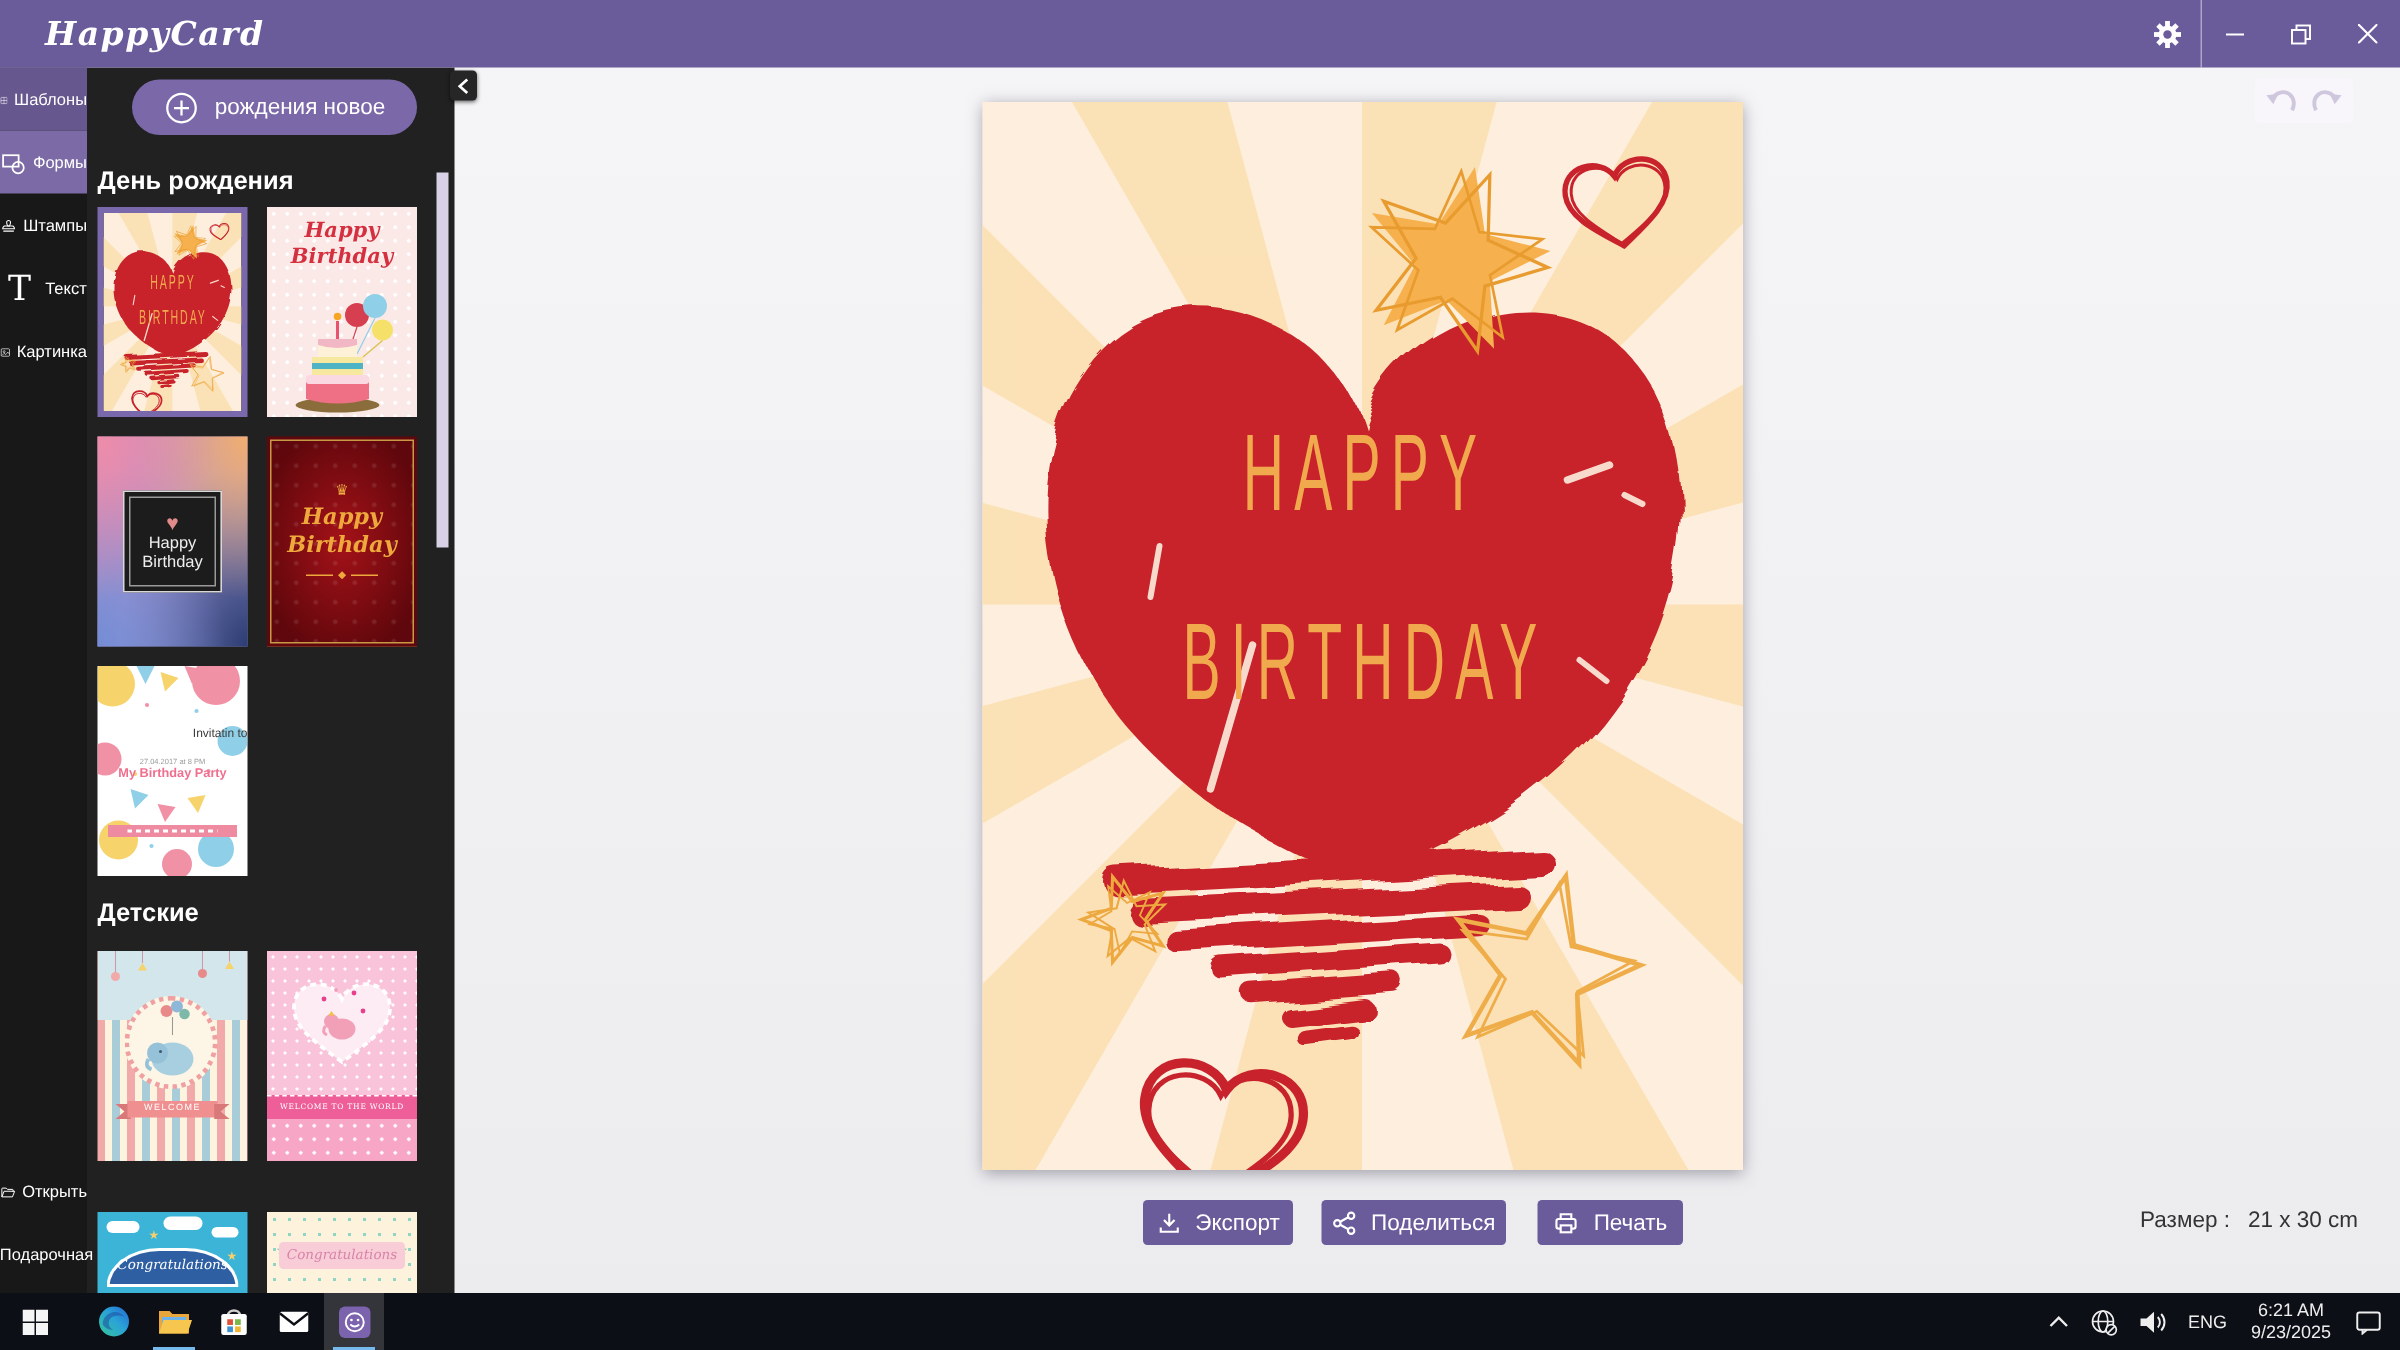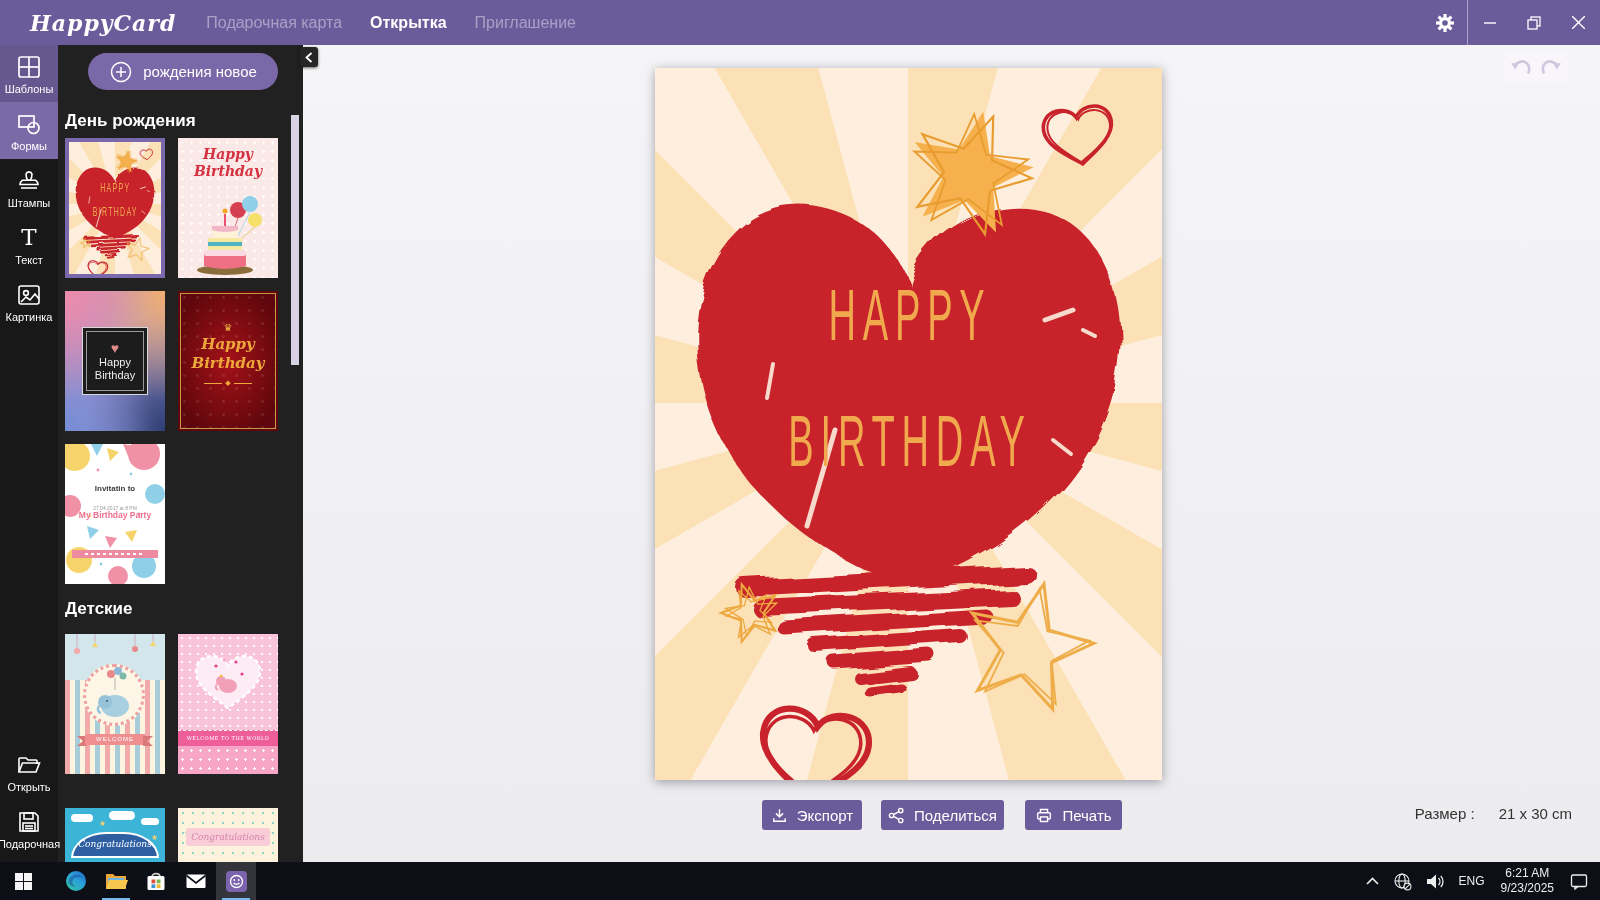--- a/index.html
+++ b/index.html
@@ -13,21 +13,21 @@
         font-size:22px;margin-left:30px;letter-spacing:1px}
   .tabs{display:flex;margin-left:30px;gap:28px;align-items:center}
   .tab{color:rgba(255,255,255,.42);font-size:16px;cursor:pointer;white-space:nowrap}
   .tab.active{color:#fff;font-weight:bold}
   .titlebar-right{margin-left:auto;display:flex;align-items:center;height:100%}
   .tb-btn{width:44px;height:45px;display:flex;align-items:center;justify-content:center;cursor:pointer}
   .tb-sep{width:1px;height:45px;background:rgba(255,255,255,.45)}
   
   .sidebar{position:absolute;left:0;top:45px;bottom:38px;width:58px;background:#181818;
            display:flex;flex-direction:column;color:#fff;z-index:20}
-  .side-item{display:flex;flex-direction:column;align-items:center;justify-content:center;
+  .side-item{display:flex;flex-direction:row;align-items:center;justify-content:center;
              padding:9px 0 7px;gap:4px;font-size:11px;cursor:pointer;line-height:11px}
   .side-item.active-primary{background:#67578f}
   .side-item.active-secondary{background:#7b6aa6}
   .side-spacer{flex:1}
   
   .panel{position:absolute;left:58px;top:45px;bottom:38px;width:245px;background:#212121;
          overflow:hidden;color:#fff;z-index:10}
   .create-btn{margin:8px 0 0 30px;width:190px;height:37px;border-radius:19px;background:#7b68a8;
               color:#fff;display:flex;align-items:center;justify-content:center;gap:10px;
               font-size:15px;cursor:pointer;border:none}
@@ -60,21 +60,21 @@
       box-shadow:inset 0 0 0 2px #5f070c,inset 0 0 0 3px #c89a46;
       background-image:radial-gradient(rgba(255,255,255,.10) 1px,transparent 2px),
                        radial-gradient(ellipse at center,#a41218,#5f070c 80%);
       background-size:13px 13px,100% 100%}
   .t4 .crown{position:absolute;top:32px;left:0;right:0;text-align:center;color:#f0b042;font-size:10px;line-height:10px}
   .t4 .txt{position:absolute;top:44px;left:0;right:0;text-align:center;color:#efa83c;
            font-family:"DejaVu Serif",serif;font-style:italic;font-weight:bold;font-size:15px;line-height:19px}
   .t4 .flourish{position:absolute;top:88px;left:0;right:0;display:flex;align-items:center;justify-content:center;gap:3px;color:#efa83c;font-size:7px}
   .t4 .flourish .bar{width:18px;height:1px;background:#efa83c}
   .t5{background:#fff}
-  .t5 .l1{position:absolute;top:40px;left:0;right:0;text-align:center;color:#3c3c3c;font-weight:bold;font-size:8px}
+  .t5 .l1{position:absolute;top:40px;left:0;right:0;text-align:right;color:#3c3c3c;font-weight:normal;font-size:8px}
   .t5 .l2{position:absolute;top:66px;left:0;right:0;text-align:center;color:#ef6f8e;font-weight:bold;font-size:8.5px}
   .t5 .l3{position:absolute;top:61px;left:0;right:0;text-align:center;color:#9a9a9a;font-size:5px}
   .t5 .band{position:absolute;top:106px;left:7px;right:7px;height:8px;background:#ef8ba1;
             display:flex;align-items:center;justify-content:center}
   .t5 .band i{display:block;width:70%;height:2px;
       background:repeating-linear-gradient(90deg,#fff 0 3px,transparent 3px 6px)}
   .t6{background:repeating-linear-gradient(90deg,#f2a9a9 0 5px,#fdf4df 5px 10px,#a9cdd8 10px 15px,#fdf4df 15px 20px)}
   .t6 .sky{position:absolute;top:0;left:0;right:0;height:46px;background:#d3e6ec}
   .t6 .medal{position:absolute;left:18px;top:30px;width:62px;height:62px;border-radius:50%;
              background:#fdf6e6;border:3px dotted #f0a0a0;box-sizing:border-box}
@@ -107,21 +107,21 @@
   .card-wrap{position:absolute;left:352px;top:23px;width:507px;height:712px;
              box-shadow:0 2px 10px rgba(90,90,105,.55);background:#fdeedd}
   .undo-redo{position:absolute;left:1200px;top:7px;width:66px;height:30px;background:#f8f6fa;
              border-radius:4px;display:flex;align-items:center;justify-content:center;gap:8px}
   .action-btn{position:absolute;height:30px;background:#6a5b9b;border-radius:3px;color:#fff;
               font-size:15px;display:flex;align-items:center;justify-content:center;gap:9px;
               border:none;cursor:pointer}
   #btn-export{left:459px;top:755px;width:100px}
   #btn-share{left:578px;top:755px;width:123px}
   #btn-print{left:722px;top:755px;width:97px}
-  .size-info{position:absolute;right:28px;top:760px;font-size:15px;color:#333;display:flex;gap:24px}
+  .size-info{position:absolute;right:28px;top:760px;font-size:15px;color:#333;display:flex;gap:12px}
   
   .taskbar{position:absolute;left:0;right:0;bottom:0;height:38px;background:#0d0f16;
            display:flex;align-items:center;color:#eee;z-index:40}
   .start-btn{width:46px;height:38px;display:flex;align-items:center;justify-content:center;cursor:pointer}
   .search-box{width:334px;height:38px;background:#f3f3f3;border:1px solid #7a7a7a;box-sizing:border-box;
               display:flex;align-items:center;gap:9px;padding-left:12px}
   .search-box input{border:none;background:transparent;font-size:14px;color:#333;outline:none;width:270px;
                     font-family:"Liberation Sans",sans-serif}
   .search-box input::placeholder{color:#5c5c5c;opacity:1}
   .task-icons{display:flex;margin-left:10px;height:100%}
@@ -202,25 +202,20 @@
       <g>
         <use href="#heart-u" transform="translate(160,678) scale(56) rotate(8)" fill="none" stroke="#c8232c" stroke-width="0.11"></use>
         <use href="#heart-u" transform="translate(158,680) scale(50) rotate(3)" fill="none" stroke="#c8232c" stroke-width="0.07"></use>
       </g>
     </g>
   </defs>
 </svg>
 
 <div class="titlebar">
   <div class="logo">HappyCard</div>
-  <div class="tabs">
-    <div class="tab">Подарочная карта</div>
-    <div class="tab active">Открытка</div>
-    <div class="tab">Приглашение</div>
-  </div>
   <div class="titlebar-right">
     <div class="tb-btn">
       <svg width="22" height="22" viewBox="0 0 22 22">
         <g transform="translate(11,11)" fill="#fff">
           <rect x="-1.6" y="-9" width="3.2" height="18"></rect>
           <rect x="-1.6" y="-9" width="3.2" height="18" transform="rotate(45)"></rect>
           <rect x="-1.6" y="-9" width="3.2" height="18" transform="rotate(90)"></rect>
           <rect x="-1.6" y="-9" width="3.2" height="18" transform="rotate(135)"></rect>
           <circle r="6"></circle>
           <circle r="2.8" fill="#6a5b9b"></circle>

